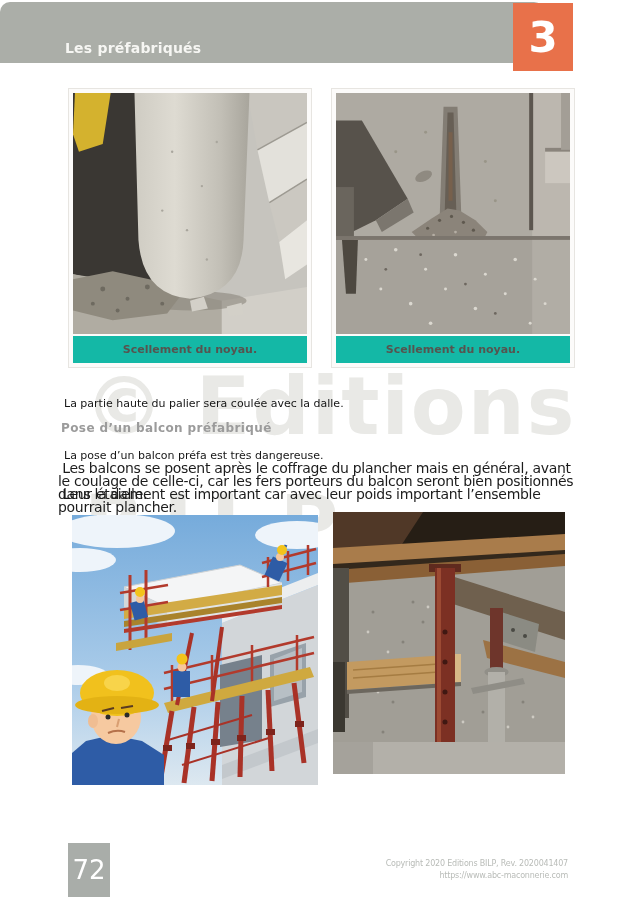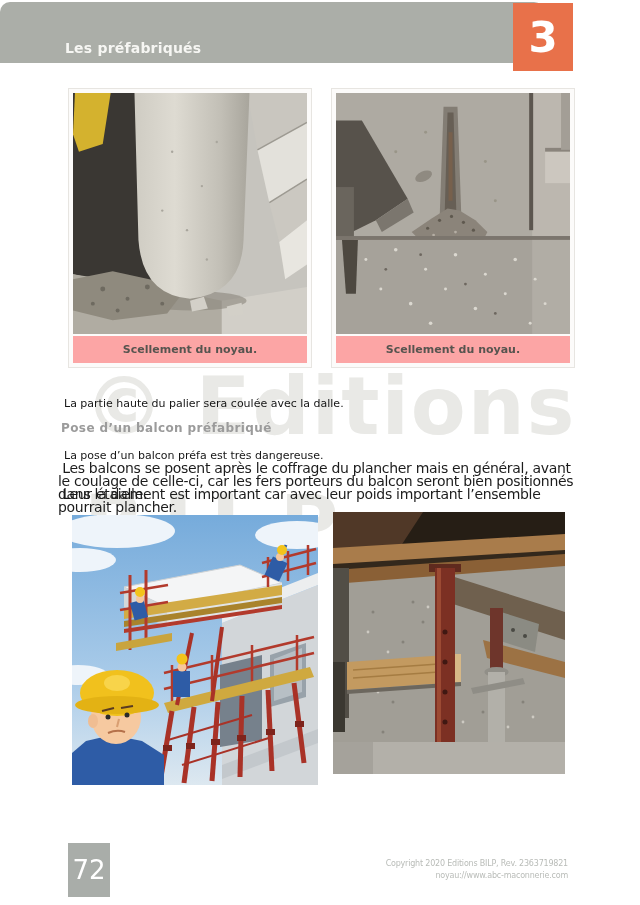--- a/index.html
+++ b/index.html
@@ -13,21 +13,21 @@
   .header-title{position:absolute;left:65px;top:38px;font-size:14px;font-weight:bold;
     color:#f6f6f3;letter-spacing:0.2px;}
   .chapter-box{position:absolute;left:513px;top:3px;width:60px;height:68px;background:#e8714a;
     color:#ffffff;font-size:42px;font-weight:bold;display:flex;align-items:center;justify-content:center;z-index:3;}
   
   .fig-card{position:absolute;top:88px;width:244px;background:#fcfbfa;border:1px solid #e7e5e1;
     padding:4px;box-sizing:border-box;z-index:2;}
   .fig-card.left{left:68px;}
   .fig-card.right{left:331px;}
   .fig-photo{width:100%;height:241px;display:block;}
-  .fig-caption{margin-top:2px;height:27px;background:#fca5a5;display:flex;align-items:center;
+  .fig-caption{margin-top:2px;height:27px;background:#14b8a6;display:flex;align-items:center;
     justify-content:center;font-size:11px;font-weight:bold;color:#56544f;}
   
   .wm{position:absolute;font-weight:bold;color:#e9e9e6;z-index:1;white-space:nowrap;pointer-events:none;}
   .wm1{left:84px;top:360px;font-size:80px;letter-spacing:2px;}
   .wm2{left:84px;top:478px;font-size:80px;letter-spacing:18px;}
   
   .textblock{position:absolute;left:0;top:0;z-index:3;}
   .bold-line{position:absolute;left:64px;font-size:11px;font-weight:normal;color:#161616;white-space:pre;}
   .t1{top:397px;}
   .t2{top:449px;}
@@ -372,17 +372,17 @@
       </g>
       <rect x="0" y="230" width="232" height="32" fill="#b3b0a9"></rect>
       <rect x="0" y="230" width="40" height="32" fill="#a5a29b"></rect>
     </svg>
   </div>
 
   <div class="page-num-box">
     <span>72</span>
   </div>
   <div class="copyright">
-    <div>Copyright 2020 Editions BILP, Rev. 2363719821</div>
-    <div>noyau://www.abc-maconnerie.com</div>
+    <div>Copyright 2020 Editions BILP, Rev. 2020041407</div>
+    <div>https://www.abc-maconnerie.com</div>
   </div>
 
 </div>
 
 </body></html>

